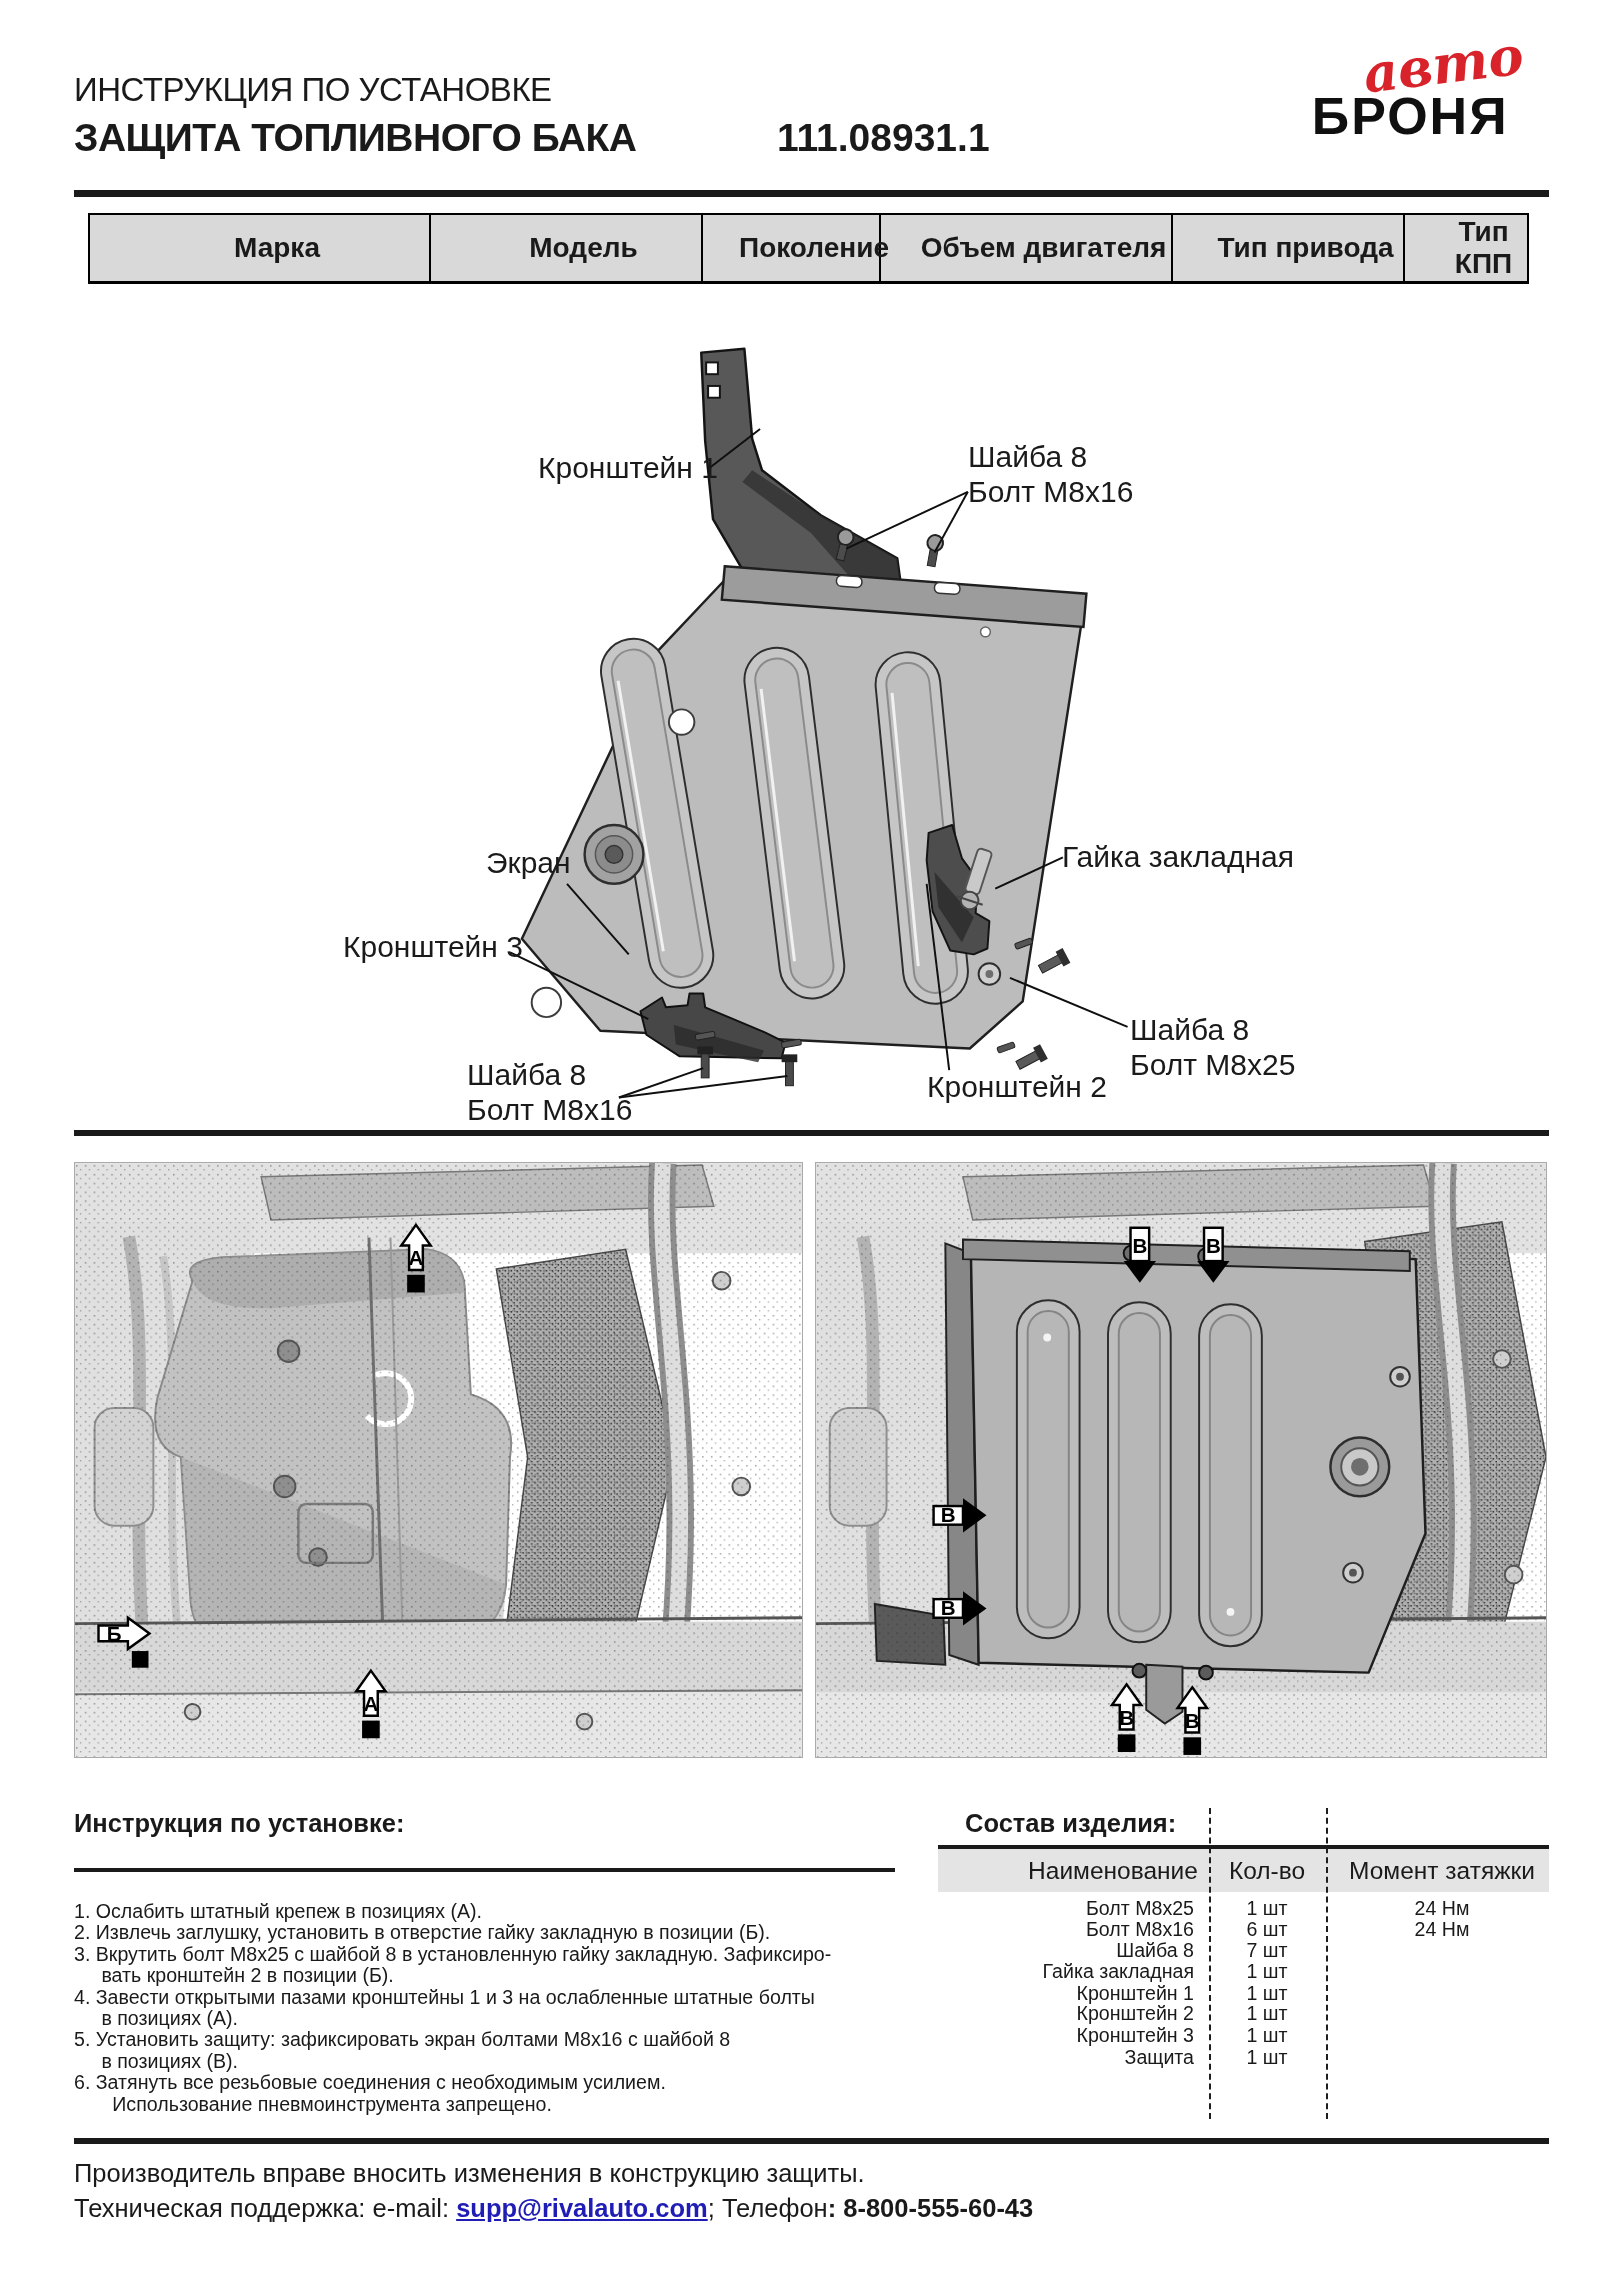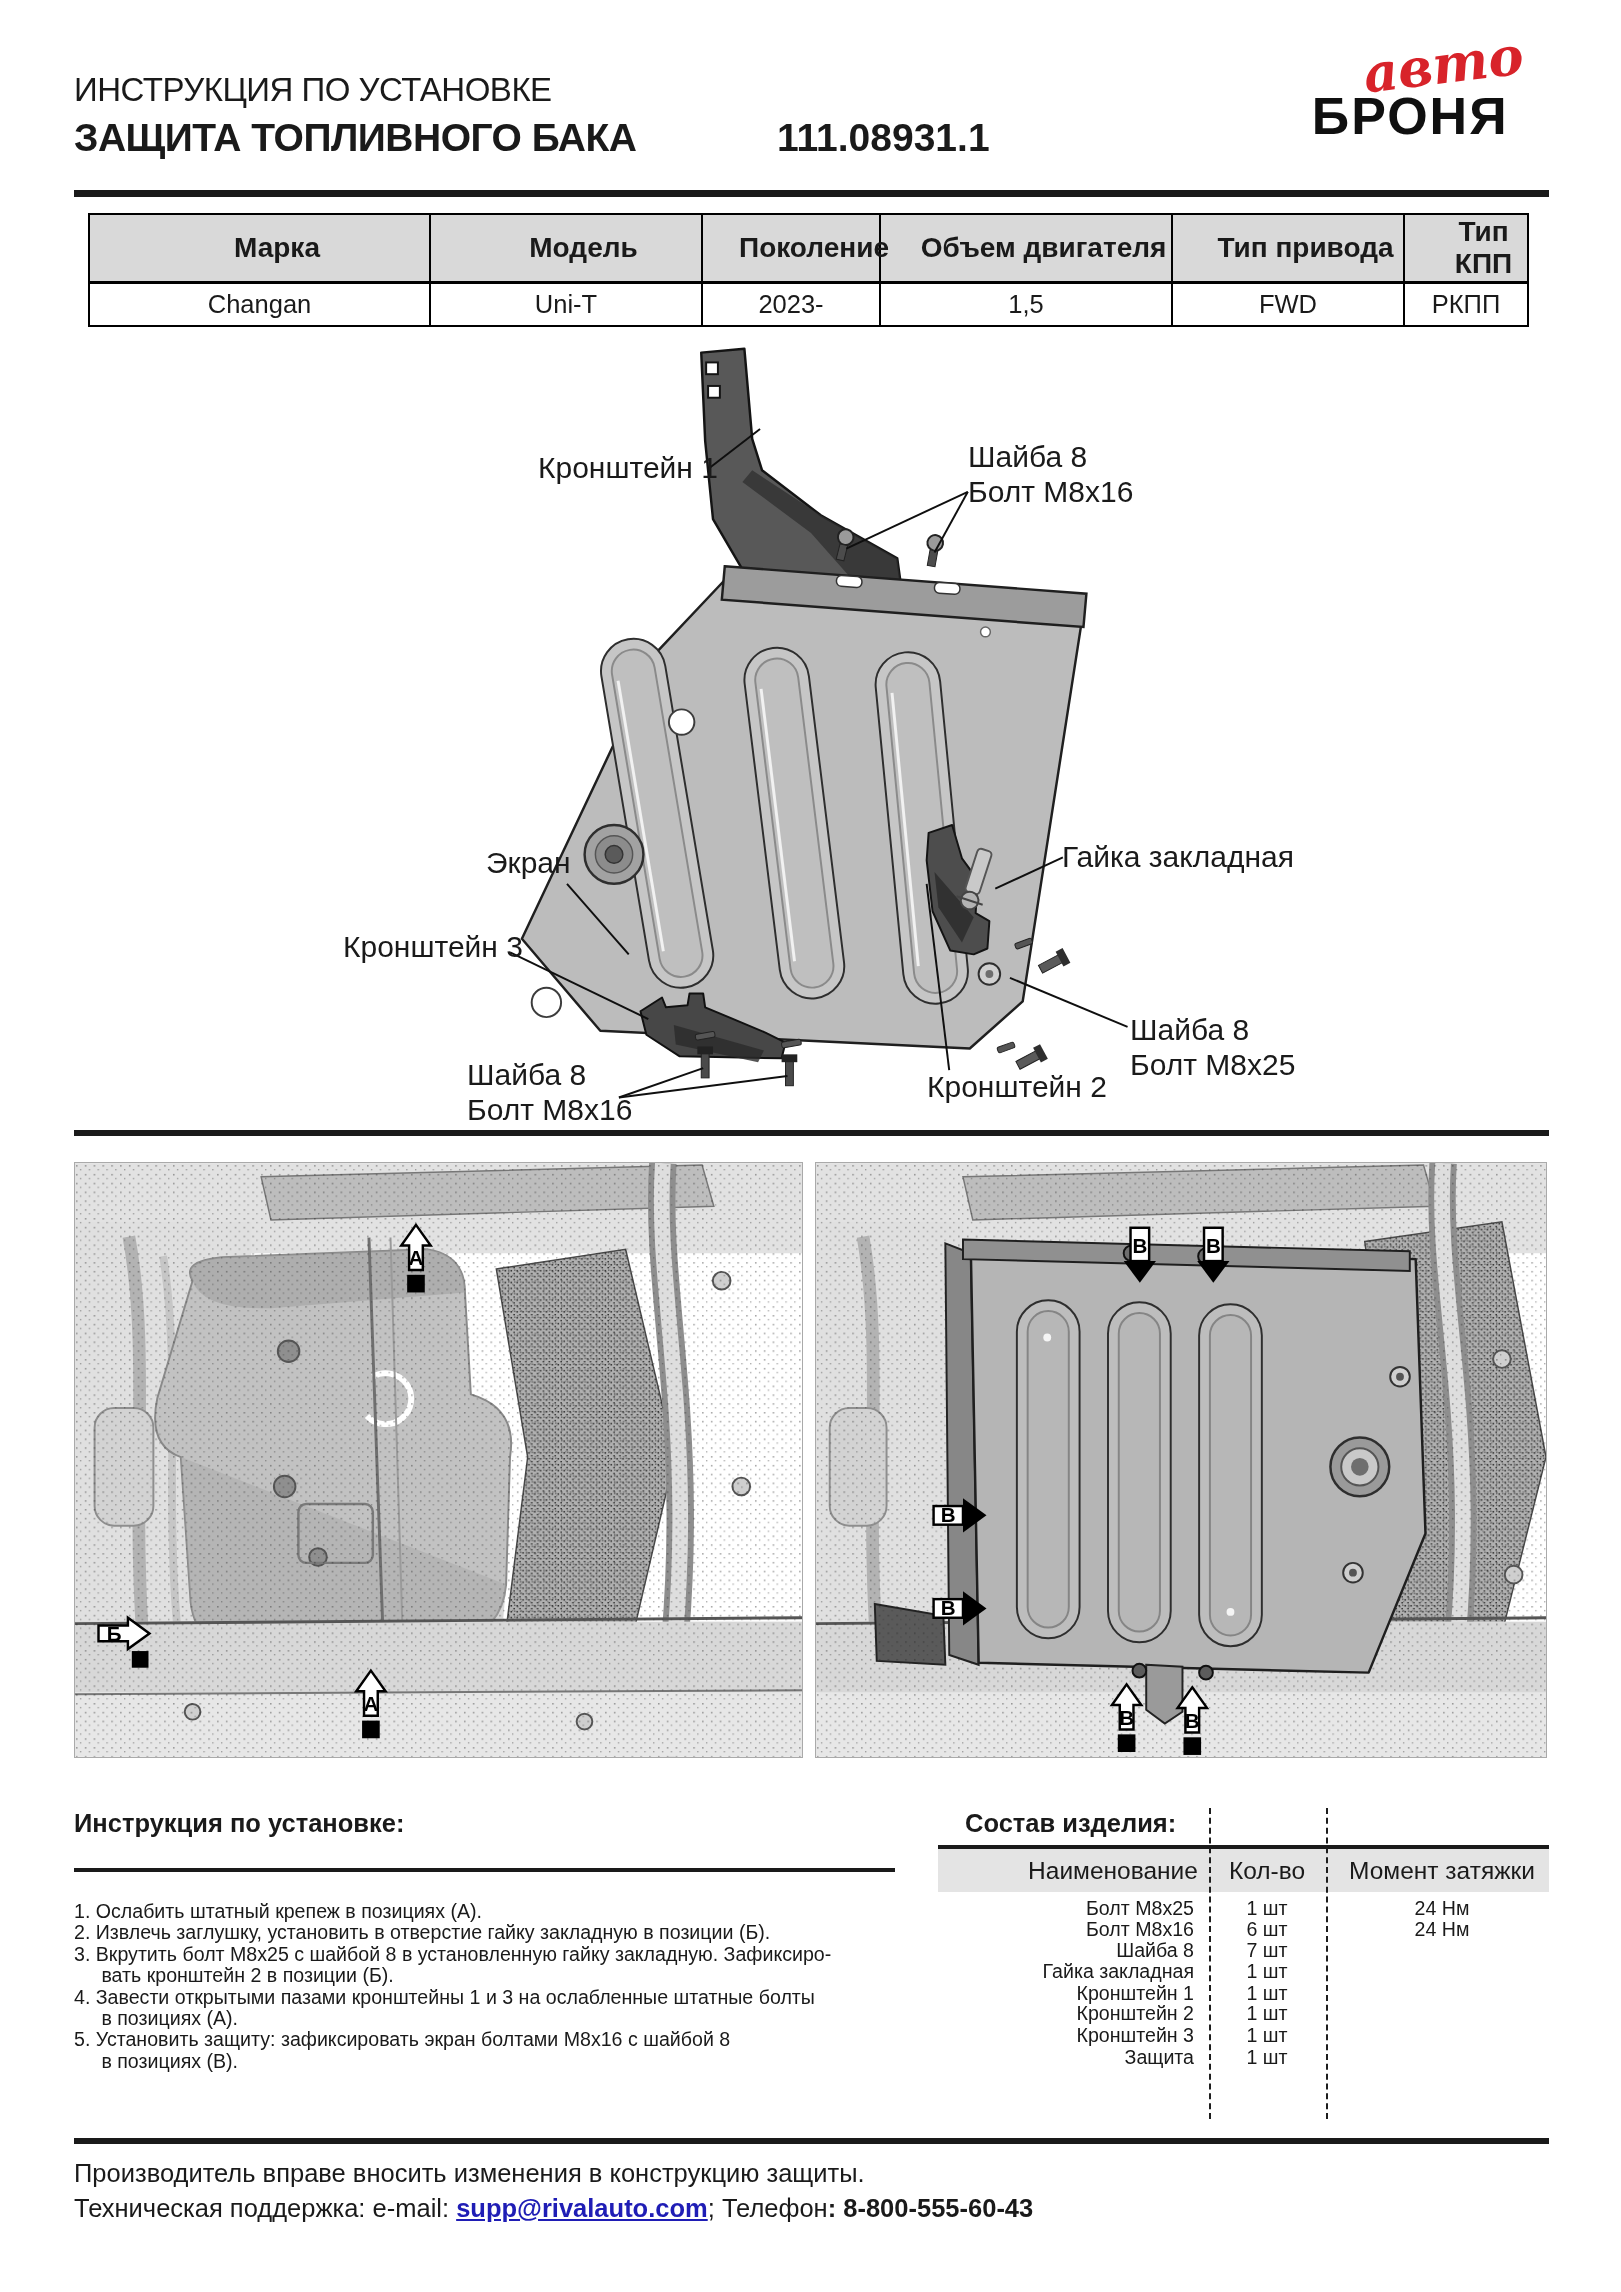--- a/index.html
+++ b/index.html
@@ -60,28 +60,20 @@
       </colgroup>
     <tbody>
         <tr>
       <th>Марка</th>
       <th>Модель</th>
       <th>Поколение</th>
       <th>Объем двигателя</th>
       <th>Тип привода</th>
       <th>Тип КПП</th>
     </tr>
-    <tr>
-      <td>Changan</td>
-      <td>Uni-T</td>
-      <td>2023-</td>
-      <td>1,5</td>
-      <td>FWD</td>
-      <td>РКПП</td>
-    </tr>
   </tbody>
     </table>
 
   <svg class="abs" style="left:74px;top:323px;" width="1475" height="809" viewBox="0 0 1505 825">
 
     <g>
       <path d="M640,30 L684,26 L692,118 L702,150 L762,196 L840,240 L848,298 L820,308 L700,310 L686,258 L652,200 L644,120 Z" fill="#585858" stroke="#141414" stroke-width="2.5" stroke-linejoin="round"></path>
       <path d="M692,150 L762,196 L840,240 L848,298 L828,300 L752,214 L682,162 Z" fill="#2f2f2f" opacity="0.75"></path>
       <rect x="645" y="40" width="12" height="12" fill="#fff" stroke="#141414" stroke-width="2"></rect>
       <rect x="647" y="64" width="12" height="12" fill="#fff" stroke="#141414" stroke-width="2"></rect>
@@ -365,20 +357,22 @@
   <div class="rule" style="left:74px;top:1868px;width:821px;height:3.9px;"></div>
   <div class="steps">
     <div class="step">1. Ослабить штатный крепеж в позициях (А).</div>
     <div class="step">2. Извлечь заглушку, установить в отверстие гайку закладную в позиции (Б).</div>
     <div class="step">3. Вкрутить болт М8х25 с шайбой 8 в установленную гайку закладную. Зафиксиро-
 вать кронштейн 2 в позиции (Б).</div>
     <div class="step">4. Завести открытыми пазами кронштейны 1 и 3 на ослабленные штатные болты
 в позициях (А).</div>
     <div class="step">5. Установить защиту: зафиксировать экран болтами М8х16 с шайбой 8
 в позициях (В).</div>
+    <div class="step">6. Затянуть все резьбовые соединения с необходимым усилием.
+&nbsp;&nbsp;Использование пневмоинструмента запрещено.</div>
   </div>
 
   <div class="sec-title" style="left:965px;top:1809px;">Состав изделия:</div>
   <div class="rule" style="left:938px;top:1845px;width:611px;height:3.9px;"></div>
   <div class="abs" style="left:938px;top:1849px;width:611px;height:43px;background:#e4e4e4;"></div>
   <div class="comp-hdr" style="left:1006px;top:1849px;width:214px;">Наименование</div>
   <div class="comp-hdr" style="left:1213px;top:1849px;width:108px;">Кол-во</div>
   <div class="comp-hdr" style="left:1331px;top:1849px;width:222px;">Момент затяжки</div>
   <div class="dash" style="left:1209px;top:1808px;height:311px;"></div>
   <div class="dash" style="left:1326px;top:1808px;height:311px;"></div>

